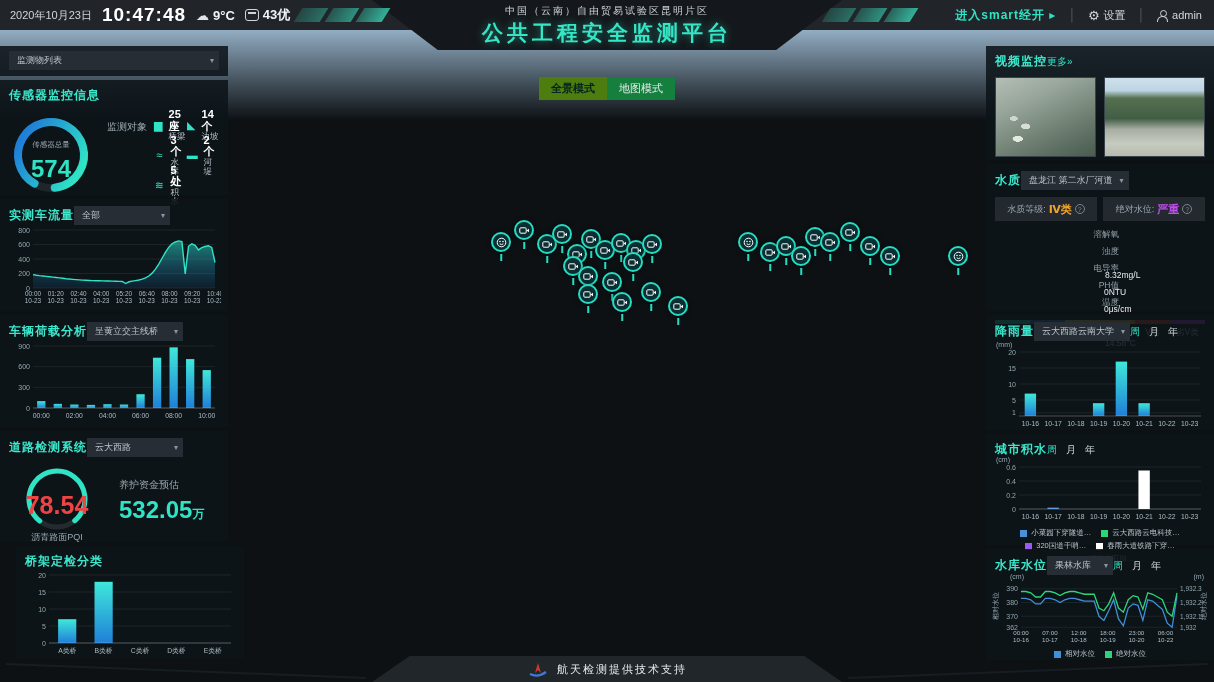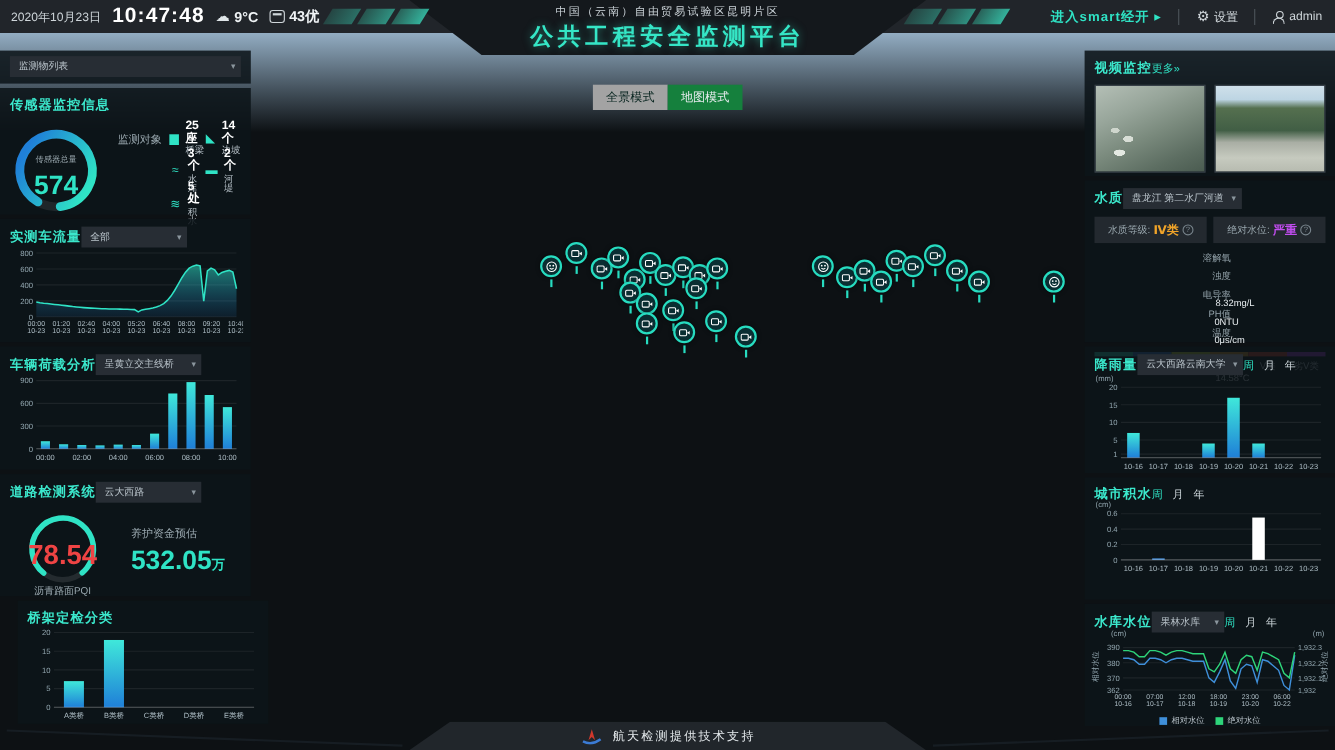--- a/index.html
+++ b/index.html
@@ -44,21 +44,21 @@
   .hdr-sep { color:#555d63; font-size:12px; }
   .hdr-item { display:flex; align-items:center; gap:4px; color:#cfd6da; font-size:11px; cursor:pointer; }
   .gear-glyph { font-size:13px; color:#cfd6da; }
   .person-glyph { width:11px; height:11px; position:relative; }
   .person-glyph::before { content:""; position:absolute; left:3px; top:0; width:5px; height:5px; border-radius:50%; border:1.2px solid #cfd6da; }
   .person-glyph::after { content:""; position:absolute; left:0; bottom:-1px; width:9px; height:5px; border:1.2px solid #cfd6da; border-bottom:none; border-radius:6px 6px 0 0; }
 
   
   .mode-toggle { position:absolute; left:50%; top:77px; transform:translateX(-50%); display:flex; z-index:30; }
   .mode-btn { font-size:11px; padding:4px 12px; cursor:pointer; }
-  .mode-btn.active { background:#a3a3a3; color:#07241f; font-weight:normal; }
+  .mode-btn.active { background:#4d7c0f; color:#07241f; font-weight:bold; }
   .mode-btn.inactive { background:#15803d; color:#e6ebee; }
 
   
   .panel { position:absolute; background:rgba(13,20,25,0.88); padding:7px 9px; z-index:20; }
   .panel-title { color:#3be8cc; font-size:12px; font-weight:bold; letter-spacing:1px; }
   .panel-head { display:flex; align-items:center; justify-content:flex-start; }
   .dd { position:relative; background:#272d34; color:#b9c3ca; font-size:9px; height:19px; line-height:19px; padding:0 16px 0 8px; min-width:96px; cursor:pointer; white-space:nowrap; }
   .dd::after { content:"▾"; position:absolute; right:5px; top:0; color:#8b969e; font-size:8px; }
   .tabs { display:flex; gap:9px; font-size:10px; }
   .tabs span { color:#cfd8dc; cursor:pointer; }
@@ -720,20 +720,42 @@
         <text x="58.125" y="57" fill="#aebec6" font-size="6.8" text-anchor="middle">10-17</text>
         <text x="80.875" y="57" fill="#aebec6" font-size="6.8" text-anchor="middle">10-18</text>
         <text x="103.625" y="57" fill="#aebec6" font-size="6.8" text-anchor="middle">10-19</text>
         <text x="126.375" y="57" fill="#aebec6" font-size="6.8" text-anchor="middle">10-20</text>
         <rect x="143.4375" y="8.499999999999993" width="11.375" height="38.50000000000001" fill="#ffffff"></rect>
         <text x="149.125" y="57" fill="#aebec6" font-size="6.8" text-anchor="middle">10-21</text>
         <text x="171.875" y="57" fill="#aebec6" font-size="6.8" text-anchor="middle">10-22</text>
         <text x="194.625" y="57" fill="#aebec6" font-size="6.8" text-anchor="middle">10-23</text>
         <line x1="24" x2="206" y1="47" y2="47" stroke="rgba(255,255,255,0.25)"></line>
       </svg>
+    <div class="legend" id="flood-legend">
+        <div class="li">
+          <span class="sw" style="background:#4a90d9;"></span>
+          <span>小菜园下穿隧道…</span>
+        </div>
+        <div class="li">
+          <span class="sw" style="background:#2ed47a;"></span>
+          <span>云大西路云电科技…</span>
+        </div>
+        <div class="li">
+          <span class="sw" style="background:#9b59f0;"></span>
+          <span>320国道干哨…</span>
+        </div>
+        <div class="li">
+          <span class="sw" style="background:#ffffff;"></span>
+          <span>春雨大道铁路下穿…</span>
+        </div>
+        <div class="li">
+          <span class="sw" style="background:#2fe3c5;"></span>
+          <span>320国道大石坝…</span>
+        </div>
+      </div>
   </div>
 
   <div class="panel" style="left:986px;top:549px;width:228px;height:111px;">
     <div class="panel-head">
       <div class="panel-title">水库水位</div>
       <div class="dd" style="min-width:66px;">果林水库</div>
       <div class="tabs">
         <span class="on">周</span>
         <span>月</span>
         <span>年</span>

